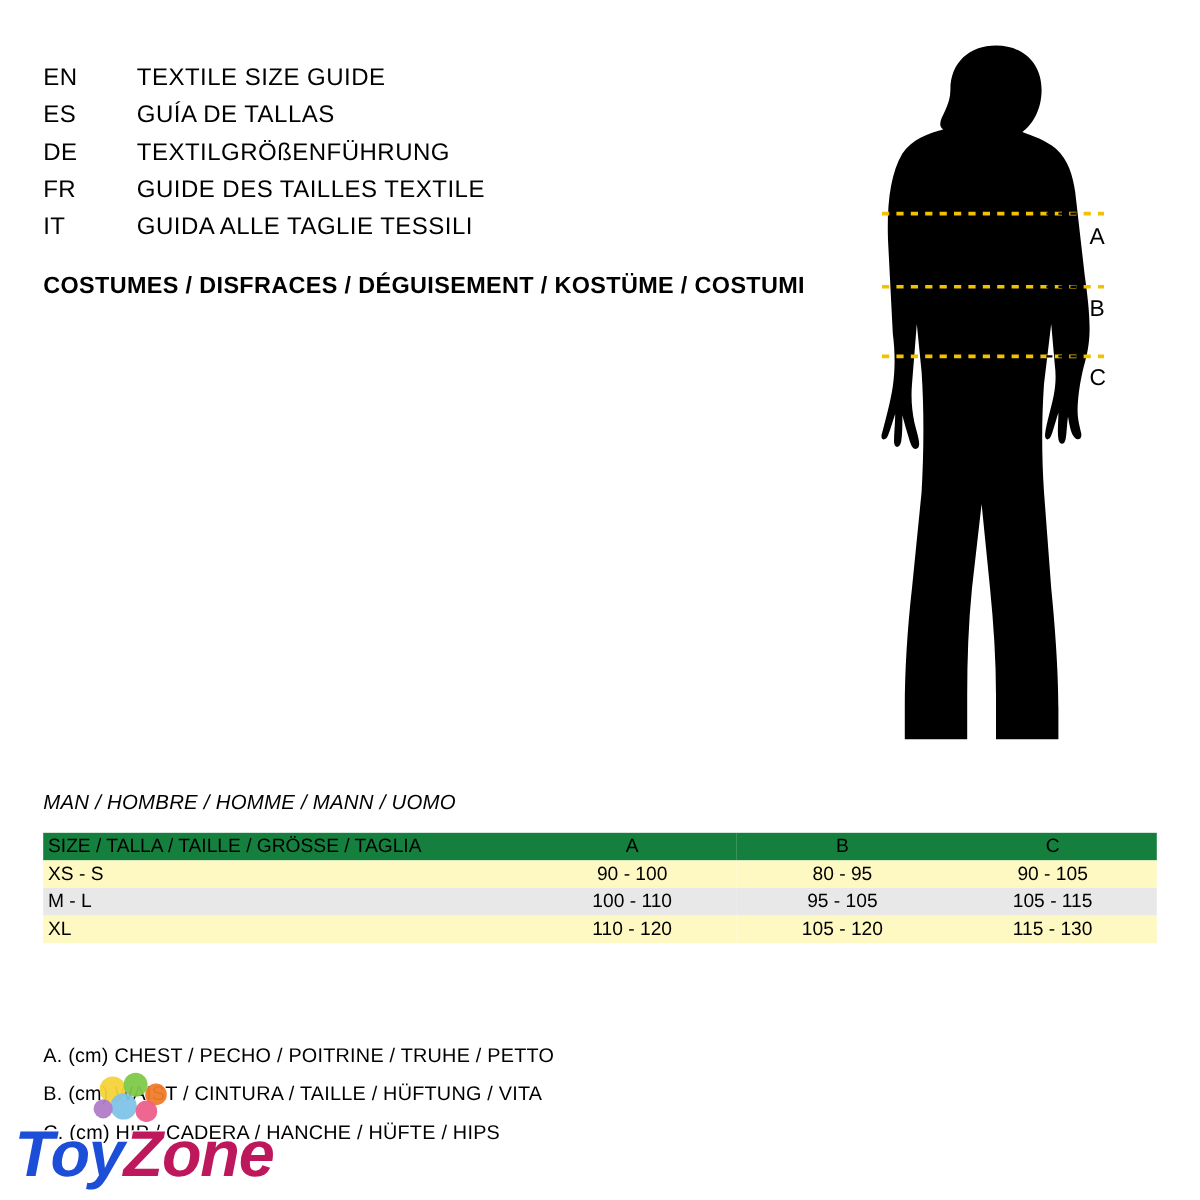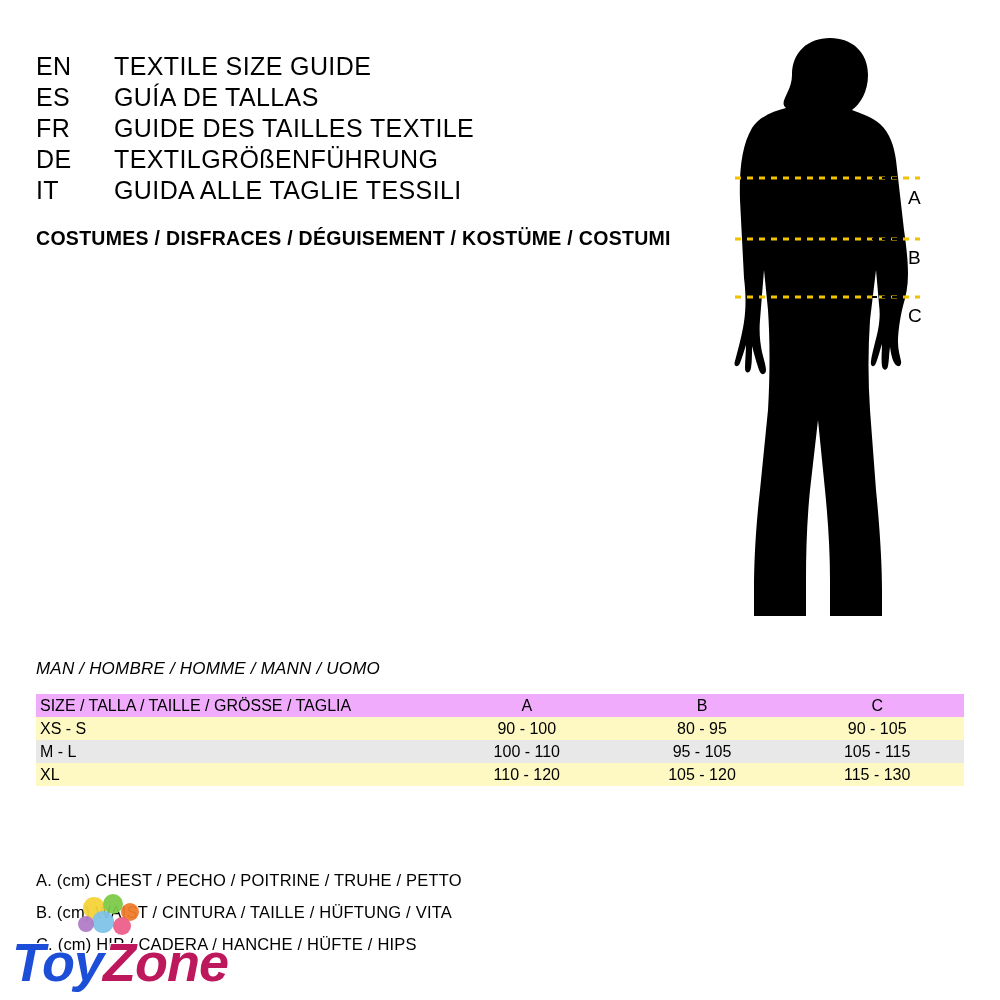--- a/index.html
+++ b/index.html
@@ -18,23 +18,23 @@
 
   
   .lang-block {
     position: absolute;
     left: 36px;
     top: 50px;
     width: 640px;
   }
   .lang-row {
     display: flex;
-    align-items: flex-end;
+    align-items: center;
     height: 31px;
-    font-size: 25px;
+    font-size: 20px;
     letter-spacing: 0.4px;
   }
   .lang-code {
     width: 50px;
     flex: 0 0 50px;
   }
   .lang-text {
     flex: 1 1 auto;
     margin-left: 28px;
   }
@@ -94,21 +94,21 @@
     text-align: center;
     white-space: nowrap;
   }
   table.size-table th.first-col,
   table.size-table td.first-col {
     text-align: left;
     padding-left: 4px;
     width: 400px;
   }
   table.size-table thead tr {
-    background: #f0abfc;
+    background: #15803d;
     border-radius: 11px;
   }
   table.size-table tbody tr.odd {
     background: #fef9c3;
   }
   table.size-table tbody tr.even {
     background: #e8e8e8;
   }
 
   
@@ -152,26 +152,26 @@
 <div class="lang-block">
   <div class="lang-row">
     <span class="lang-code">EN</span>
     <span class="lang-text">TEXTILE SIZE GUIDE</span>
   </div>
   <div class="lang-row">
     <span class="lang-code">ES</span>
     <span class="lang-text">GUÍA DE TALLAS</span>
   </div>
   <div class="lang-row">
+    <span class="lang-code">DE</span>
+    <span class="lang-text">TEXTILGRÖßENFÜHRUNG</span>
+  </div>
+  <div class="lang-row">
     <span class="lang-code">FR</span>
     <span class="lang-text">GUIDE DES TAILLES TEXTILE</span>
-  </div>
-  <div class="lang-row">
-    <span class="lang-code">DE</span>
-    <span class="lang-text">TEXTILGRÖßENFÜHRUNG</span>
   </div>
   <div class="lang-row">
     <span class="lang-code">IT</span>
     <span class="lang-text">GUIDA ALLE TAGLIE TESSILI</span>
   </div>
 </div>
 
 <div class="subtitle">COSTUMES / DISFRACES / DÉGUISEMENT / KOSTÜME / COSTUMI</div>
 
 <div class="figure-wrap">

